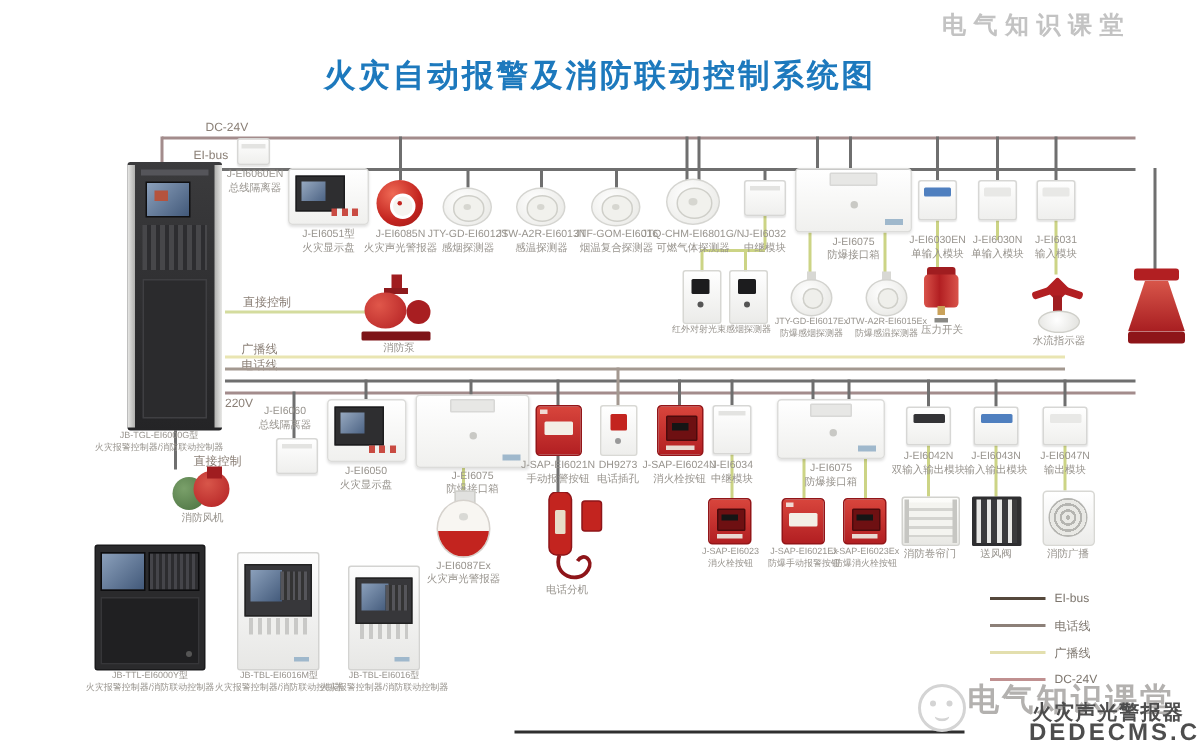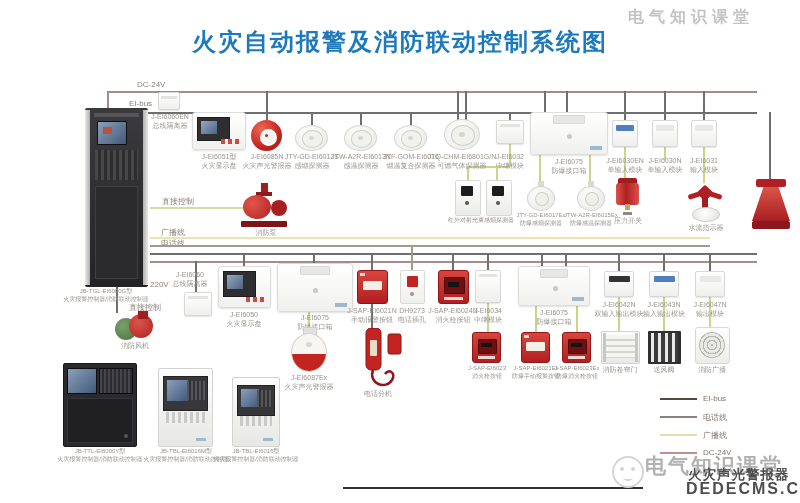--- a/index.html
+++ b/index.html
@@ -11,22 +11,22 @@
   .vw{position:absolute;}
   .dev{position:absolute;}
   .lbl{
     position:absolute;font-size:7px;color:#98948e;text-align:center;
     line-height:1.25;white-space:nowrap;transform:translateX(-50%);
   }
   .lbl .model,.lbl .nm{display:block;}
   .lbl.small{font-size:6px;}
   .wlbl{position:absolute;font-size:8px;color:#8a7f76;white-space:nowrap;}
   #title{
-    position:absolute;left:0;right:0;top:26px;text-align:center;
-    font-size:24px;font-weight:bold;color:#1d79bd;letter-spacing:2px;
+    position:absolute;left:0;right:0;top:36px;text-align:center;
+    font-size:21px;font-weight:bold;color:#1d79bd;letter-spacing:2px;
   }
   #wm-top{
     position:absolute;left:628px;top:7px;font-size:16px;font-weight:bold;
     color:#c3c3c3;letter-spacing:5px;
   }
   #wm-brand{
     position:absolute;left:645px;top:452px;font-size:21px;font-weight:bold;
     color:#b3b1af;letter-spacing:2px;
   }
   #wm-site1{
@@ -53,21 +53,21 @@
 
 <div id="canvas">
   <div id="title">火灾自动报警及消防联动控制系统图</div>
   <div id="wm-top">电气知识课堂</div>
 
   <div class="wlbl" style="left:137px;top:80px;">DC-24V</div>
   <div class="wlbl" style="left:129px;top:99px;">EI-bus</div>
   <div class="wlbl" style="left:162px;top:196px;">直接控制</div>
   <div class="wlbl" style="left:161px;top:227px;">广播线</div>
   <div class="wlbl" style="left:161px;top:238px;">电话线</div>
-  <div class="wlbl" style="left:150px;top:280px;">220V</div>
+  <div class="wlbl" style="left:150px;top:264px;">220V</div>
   <div class="wlbl" style="left:129px;top:302px;">直接控制</div>
 
   <div id="legend">
       <div class="leg-line" style="top: 398px; background: rgb(85, 72, 60);"></div>
       <div class="leg-txt" style="top: 394px;">EI-bus</div>
       <div class="leg-line" style="top: 416px; background: rgb(140, 128, 120);"></div>
       <div class="leg-txt" style="top: 412px;">电话线</div>
       <div class="leg-line" style="top: 434px; background: rgb(227, 223, 174);"></div>
       <div class="leg-txt" style="top: 430px;">广播线</div>
       <div class="leg-line" style="top: 452px; background: rgb(192, 144, 144);"></div>

